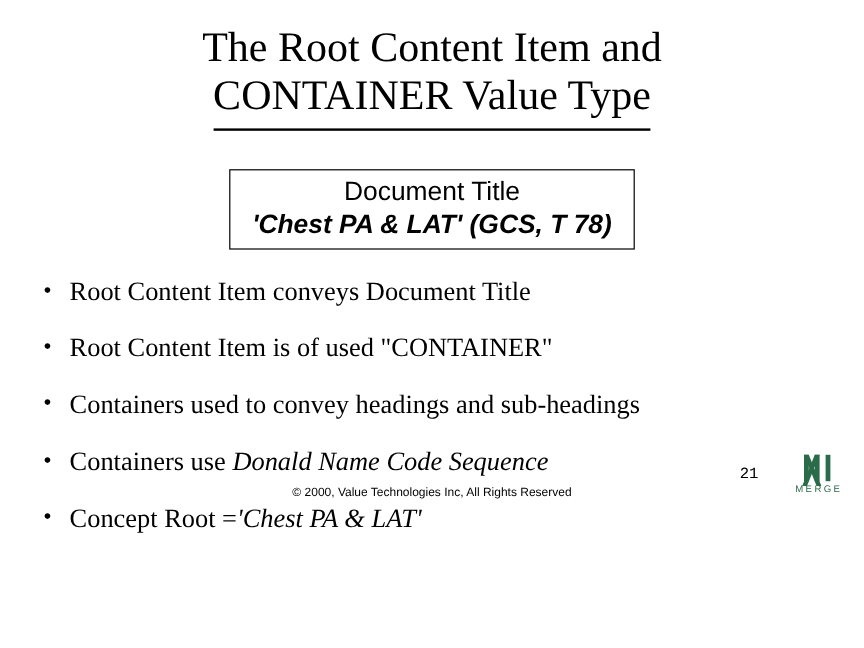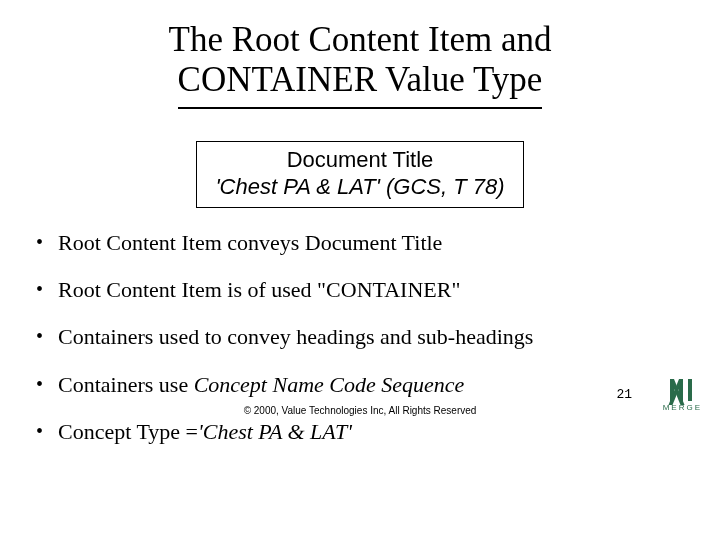--- a/index.html
+++ b/index.html
@@ -2,21 +2,21 @@
 <html><head>
 <meta charset="utf-8">
 <style>
   * { margin: 0; padding: 0; box-sizing: border-box; }
   html, body { width: 720px; height: 540px; background: #fff; font-family: "Times New Roman", Times, serif; color: #000; }
   .slide { position: relative; width: 720px; height: 432px; }
   .title { text-align: center; font-size: 35px; line-height: 1.15; padding-top: 20px; }
   .title .underline { border-bottom: 2px solid #000; display: inline-block; padding-bottom: 6px; }
   .box-wrap { text-align: center; margin-top: 32px; }
   .box { display: inline-block; border: 1.5px solid #000; padding: 4px 18px 6px 18px; font-family: Arial, Helvetica, sans-serif; font-size: 22px; line-height: 1.25; }
-  .box .sub { font-style: italic; }
+  .box .sub { font-style: italic; font-weight: bold; }
   .bullets { margin: 22px 0 0 36px; }
   .bullets li { list-style: none; font-size: 22px; line-height: 1.2; margin-bottom: 21px; position: relative; padding-left: 22px; }
   .bullets li::before { content: "•"; position: absolute; left: 0; top: 0; font-size: 20px; }
   .italic { font-style: italic; }
   .footer { position: absolute; bottom: 14px; left: 0; right: 0; height: 36px; }
   .footer-left { position: absolute; left: 26px; bottom: 12px; font-size: 12px; font-family: "Times New Roman", serif; }
   .footer-center { position: absolute; left: 0; right: 0; bottom: 2px; text-align: center; font-family: Arial, Helvetica, sans-serif; font-size: 10px; }
   .footer-pagenum { position: absolute; right: 88px; bottom: 16px; font-family: Liberation Mono, monospace; font-size: 13px; }
   .footer-logo { position: absolute; right: 18px; bottom: 6px; text-align: center; }
   .logo-mark { width: 30px; height: 22px; position: relative; margin: 0 auto; }
@@ -42,22 +42,22 @@
     <div class="box">
       <div>Document Title</div>
       <div class="sub">'Chest PA &amp; LAT' (GCS, T 78)</div>
     </div>
   </div>
 
   <ul class="bullets">
     <li><span>Root Content Item conveys Document Title</span></li>
     <li><span>Root Content Item is of used "CONTAINER"</span></li>
     <li><span>Containers used to convey headings and sub-headings</span></li>
-    <li><span>Containers use </span><span class="italic">Concept  Name Code Sequence</span></li>
-    <li><span>Concept Type =</span><span class="italic">'Chest PA &amp; LAT'</span></li>
+    <li><span>Containers use </span><span class="italic">Donald  Name Code Sequence</span></li>
+    <li><span>Concept Root =</span><span class="italic">'Chest PA &amp; LAT'</span></li>
   </ul>
 
   <div class="footer">
     <div class="footer-center">© 2000, Value Technologies Inc, All Rights Reserved</div>
     <div class="footer-pagenum">21</div>
     <div class="footer-logo">
       <div class="logo-mark">
         <div class="bar v1"></div>
         <div class="bar d1"></div>
         <div class="bar v2"></div>

